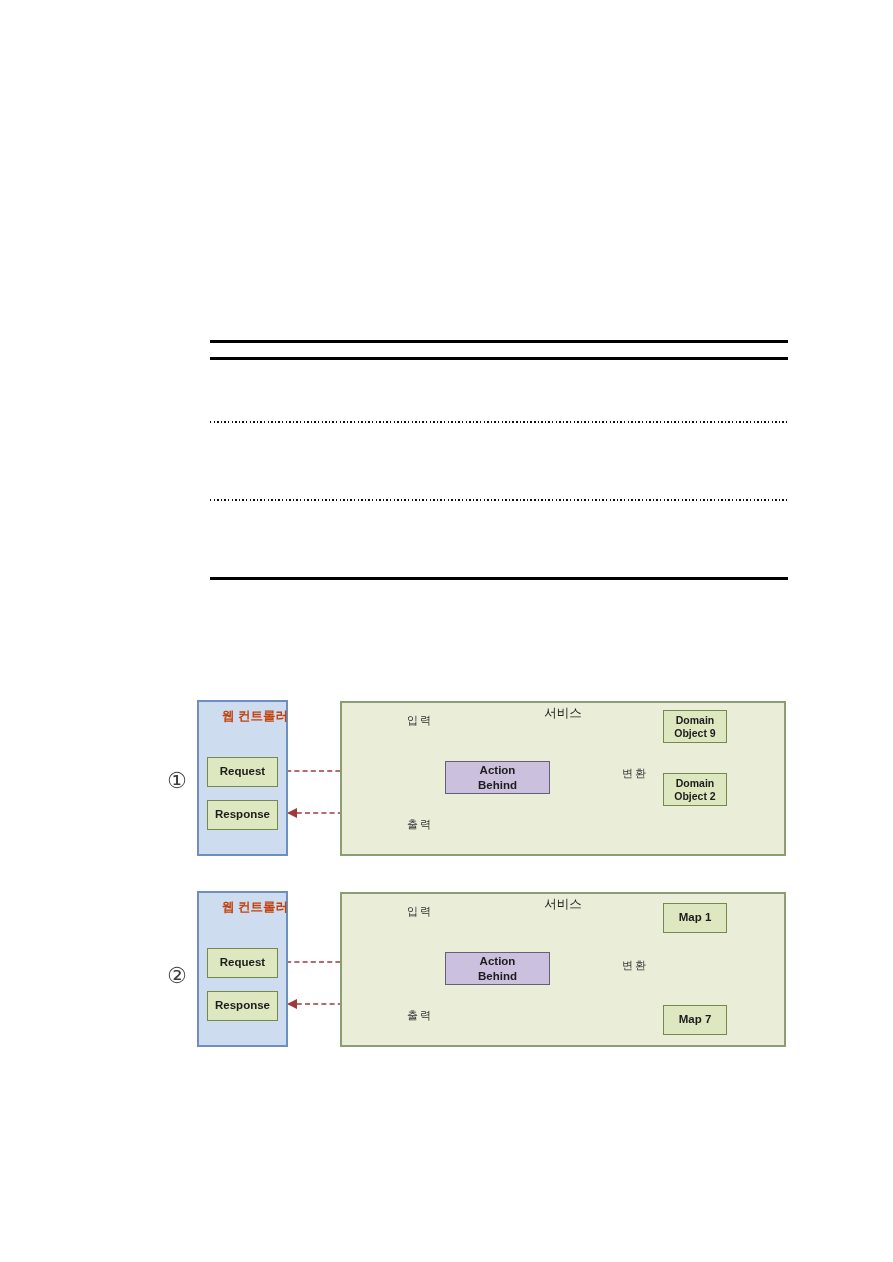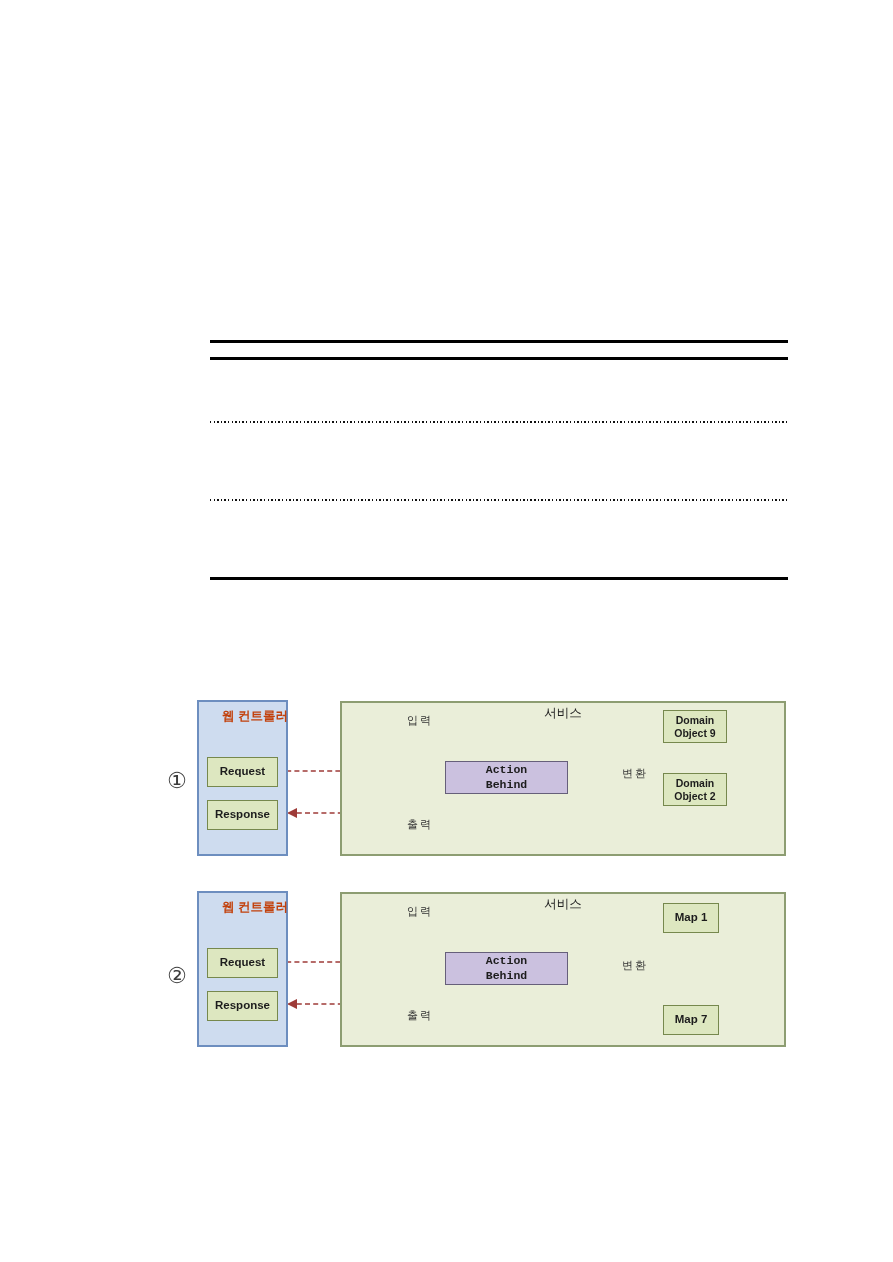--- a/index.html
+++ b/index.html
@@ -26,26 +26,26 @@
     .svc-title { font-weight: normal; font-size: 12.5px; color: #222; text-align: center; width: 446px; }
 
     
     .gbox {
       background: #dde7c0; border: 1.5px solid #76884d;
       display: flex; align-items: center; justify-content: center;
       text-align: center; font-weight: bold; font-size: 11.5px; color: #1c1c1c; line-height: 1.2;
       width: 71px; height: 30px;
     }
     .gbox.sm { width: 64px; height: 33px; font-size: 10.5px; line-height: 1.2; }
-    .gbox.map { width: 56px; height: 30px; }
+    .gbox.map { width: 64px; height: 30px; }
     .pbox {
       background: #cbc1df; border: 1.5px solid #665f7a;
       display: flex; align-items: center; justify-content: center;
       text-align: center; font-weight: bold; font-size: 11.5px; color: #1c1c1c; line-height: 1.25;
-      width: 123px; height: 33px; font-family: Liberation Mono, monospace;
+      width: 105px; height: 33px;
     }
     .pbox span { display: inline-block; max-width: 56px; }
     .gbox.sm span { display: inline-block; max-width: 58px; }
 
     
     .klabel { font-size: 11px; color: #333; text-align: center;
               width: 70px; letter-spacing: 2px; }
     .klabel.tr { width: 48px; }
 
     

